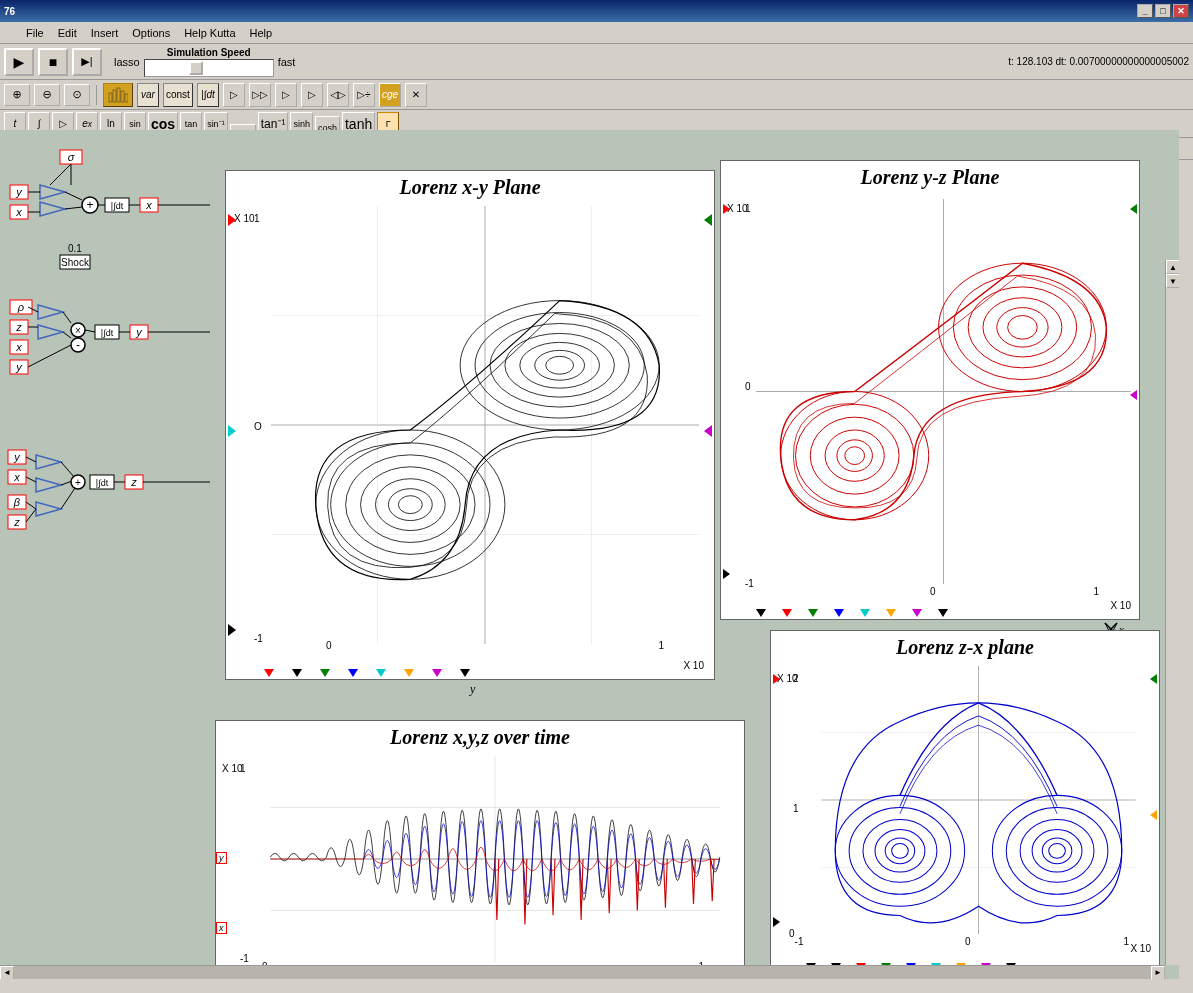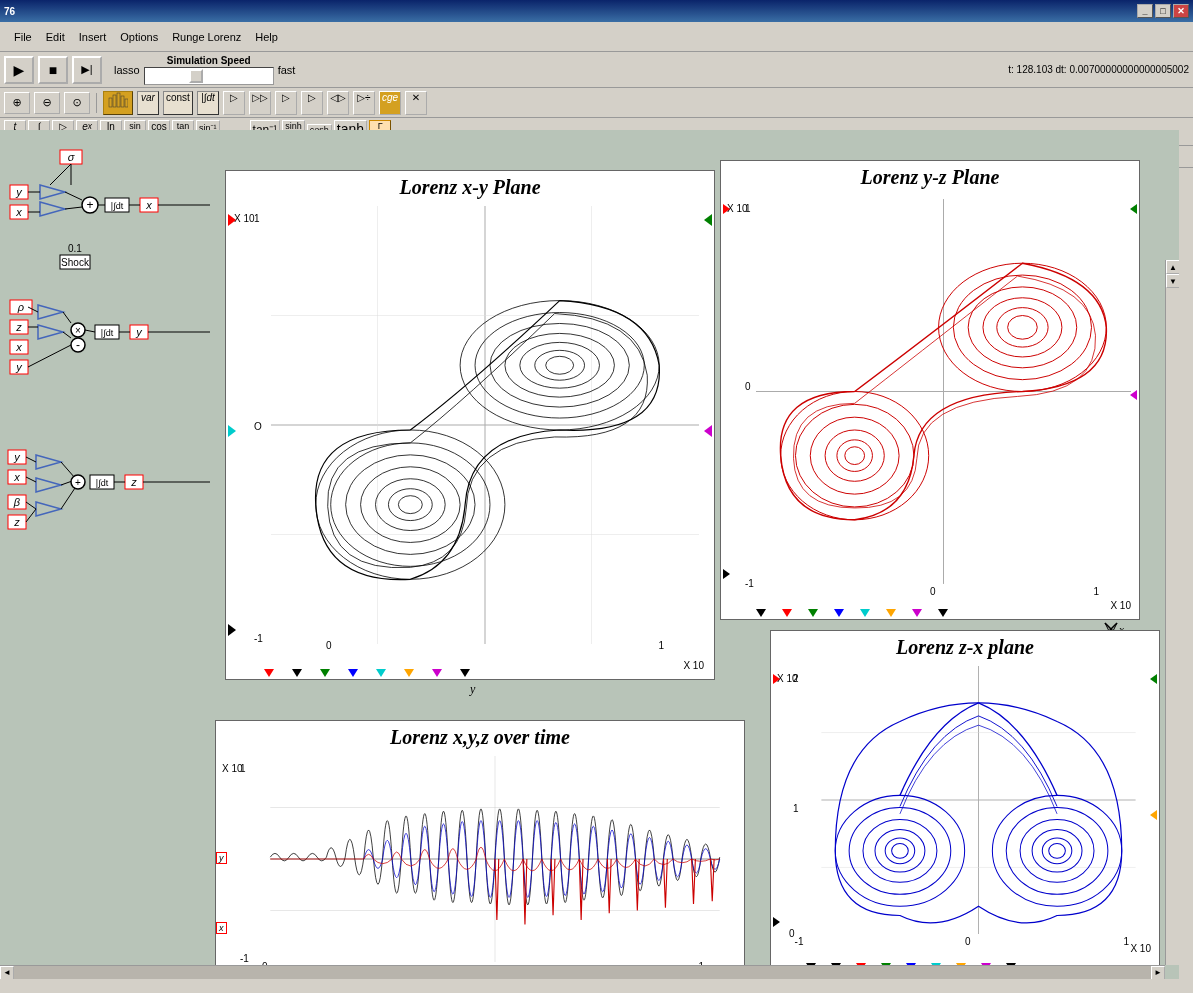--- a/index.html
+++ b/index.html
@@ -32,25 +32,25 @@
       width: 16px; height: 14px;
       background: #d4d0c8;
       border: 1px outset #aaa;
       display: flex; align-items: center; justify-content: center;
       cursor: pointer; font-size: 9px; color: black;
     }
 
     
     #menu-bar {
       width: 100%;
-      height: 30px;
+      height: 22px;
       background: #d4d0c8;
       display: flex;
       align-items: center;
-      padding: 0 8px;
+      padding: 0 20px;
       border-bottom: 1px solid #999;
       gap: 2px;
     }
     .menu-item {
       padding: 2px 6px;
       cursor: pointer;
       font-size: 11px;
     }
 
     
@@ -217,21 +217,21 @@
       color: black;
     }
 
     
     .tb-icon-btn {
       height: 24px;
       min-width: 22px;
       padding: 0 2px;
       background: #d4d0c8;
       border: 1px outset #fff;
-      display: flex; justify-content: center;
+      display: flex; align-items: center; justify-content: center;
       cursor: pointer;
       font-size: 10px;
       white-space: nowrap;
     }
 
     .separator { width: 1px; height: 20px; background: #999; margin: 0 2px; }
 
     
     .zoom-btn {
       width: 26px; height: 22px;
@@ -268,21 +268,21 @@
     <div class="win-btn">□</div>
     <div class="win-btn" style="background:#cc4444;color:white;">✕</div>
   </div>
 </div>
 
 <div id="menu-bar">
   <span class="menu-item">File</span>
   <span class="menu-item">Edit</span>
   <span class="menu-item">Insert</span>
   <span class="menu-item">Options</span>
-  <span class="menu-item">Runge Lorenz</span>
+  <span class="menu-item">Help Kutta</span>
   <span class="menu-item">Help</span>
 </div>
 
 <div id="toolbar1">
   <div class="play-btn">▶</div>
   <div class="play-btn">■</div>
   <div class="play-btn" style="font-size:11px;">▶|</div>
 
   <div class="sim-speed-container">
     <span>lasso</span>
@@ -334,21 +334,21 @@
   <div class="tb-icon-btn" style="font-size:10px;">✕</div>
 </div>
 
 <div id="toolbar3">
   <div class="tb-icon-btn" style="font-style:italic;font-size:10px;">t</div>
   <div class="tb-icon-btn" style="font-style:italic;font-size:10px;">∫</div>
   <div class="tb-icon-btn" style="font-size:10px;">▷</div>
   <div class="tb-icon-btn" style="font-style:italic;font-size:10px;">e<sup>x</sup></div>
   <div class="tb-icon-btn" style="font-size:10px;">ln</div>
   <div class="tb-icon-btn" style="font-size:9px;">sin</div>
-  <div class="tb-icon-btn" style="font-size:10px;">cos</div>
+  <div class="tb-icon-btn" style="font-size:14px;font-weight:bold;">cos</div>
   <div class="tb-icon-btn" style="font-size:9px;">tan</div>
   <div class="tb-icon-btn" style="font-size:9px;">sin⁻¹</div>
   <div class="tb-icon-btn" style="font-size:9px;margin-top:25px;">cos⁻¹</div>
   <div class="tb-icon-btn" style="font-size:12px;">tan⁻¹</div>
   <div class="tb-icon-btn" style="font-size:9px;">sinh</div>
   <div class="tb-icon-btn" style="font-size:9px;margin-top:8px;">cosh</div>
   <div class="tb-icon-btn" style="font-size:14px;">tanh</div>
   <div class="tb-icon-btn" style="font-size:9px;background:#ffe0b0;border-color:#cc8800;">Γ</div>
 </div>
 

